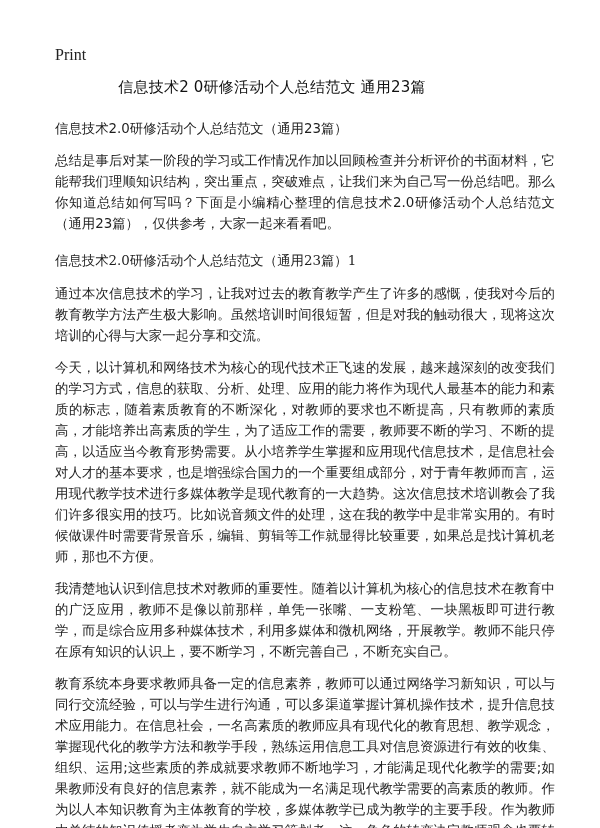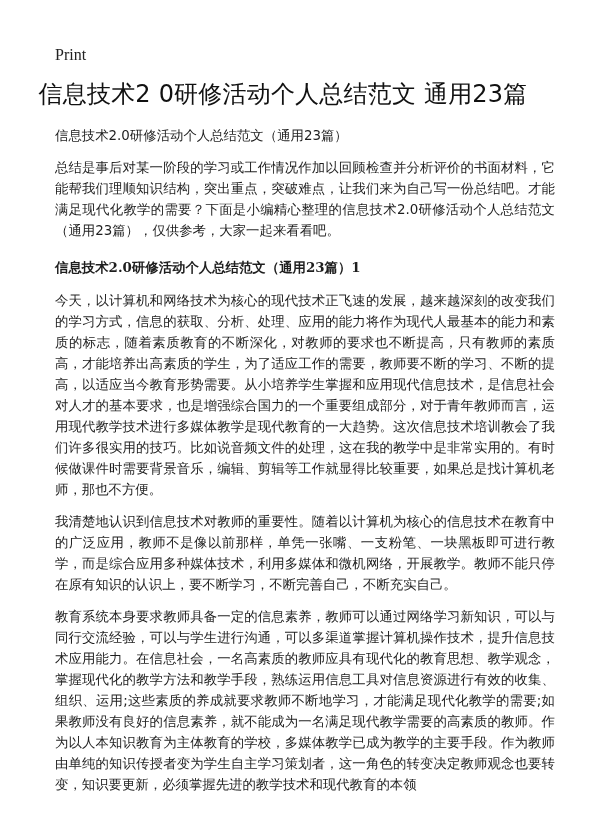--- a/index.html
+++ b/index.html
@@ -1,30 +1,31 @@
 <!DOCTYPE html>
 <html><head>
   <meta charset="utf-8">
   <style>
     html, body { margin: 0; padding: 0; background: #ffffff; }
     body { width: 600px; height: 828px; overflow: hidden; position: relative; color: #1a1a1a; }
     .print { position: absolute; left: 55px; top: 46px; font-family: "Liberation Serif", serif; font-size: 16px; color: #222; }
-    .title { position: absolute; left: 15px; width: 536px; top: 78px; text-align: center; font-family: "DejaVu Sans", sans-serif; font-size: 24px; color: #111; letter-spacing: 0.2px; }
+    .title { position: absolute; left: 4px; width: 536px; top: 78px; text-align: center; font-family: "DejaVu Sans", sans-serif; font-size: 15px; color: #111; letter-spacing: 0.2px; }
     .content { position: absolute; left: 55px; top: 118px; width: 500px; font-family: "DejaVu Sans", sans-serif; font-size: 13.4px; line-height: 21px; color: #1e1e1e; }
     .content p { margin: 0 0 11px 0; text-align: justify; }
-    .content .subtitle { margin-bottom: 11px; margin-top: 7px; }
-    .content .section-heading { font-family: "DejaVu Serif", serif; font-weight: bold; margin: 16px 0 12px 0; font-size: 13.4px; }
+    .content .subtitle { margin-bottom: 11px; }
+    .content .section-heading { font-family: "DejaVu Serif", serif; font-weight: normal; margin: 16px 0 12px 0; font-size: 13.4px; }
   </style>
 </head>
 <body>
 
 <div class="print">Print</div>
 
 <div class="title">信息技术2  0研修活动个人总结范文  通用23篇</div>
 
 <div class="content">
   <p class="subtitle">信息技术2.0研修活动个人总结范文（通用23篇）</p>
-  <p>总结是事后对某一阶段的学习或工作情况作加以回顾检查并分析评价的书面材料，它能帮我们理顺知识结构，突出重点，突破难点，让我们来为自己写一份总结吧。才能满足现代化教学的需要？下面是小编精心整理的信息技术2.0研修活动个人总结范文（通用23篇），仅供参考，大家一起来看看吧。</p>
+  <p>总结是事后对某一阶段的学习或工作情况作加以回顾检查并分析评价的书面材料，它能帮我们理顺知识结构，突出重点，突破难点，让我们来为自己写一份总结吧。那么你知道总结如何写吗？下面是小编精心整理的信息技术2.0研修活动个人总结范文（通用23篇），仅供参考，大家一起来看看吧。</p>
   <p class="section-heading">信息技术2.0研修活动个人总结范文（通用23篇）1</p>
+  <p>通过本次信息技术的学习，让我对过去的教育教学产生了许多的感慨，使我对今后的教育教学方法产生极大影响。虽然培训时间很短暂，但是对我的触动很大，现将这次培训的心得与大家一起分享和交流。</p>
   <p>今天，以计算机和网络技术为核心的现代技术正飞速的发展，越来越深刻的改变我们的学习方式，信息的获取、分析、处理、应用的能力将作为现代人最基本的能力和素质的标志，随着素质教育的不断深化，对教师的要求也不断提高，只有教师的素质高，才能培养出高素质的学生，为了适应工作的需要，教师要不断的学习、不断的提高，以适应当今教育形势需要。从小培养学生掌握和应用现代信息技术，是信息社会对人才的基本要求，也是增强综合国力的一个重要组成部分，对于青年教师而言，运用现代教学技术进行多媒体教学是现代教育的一大趋势。这次信息技术培训教会了我们许多很实用的技巧。比如说音频文件的处理，这在我的教学中是非常实用的。有时候做课件时需要背景音乐，编辑、剪辑等工作就显得比较重要，如果总是找计算机老师，那也不方便。</p>
   <p>我清楚地认识到信息技术对教师的重要性。随着以计算机为核心的信息技术在教育中的广泛应用，教师不是像以前那样，单凭一张嘴、一支粉笔、一块黑板即可进行教学，而是综合应用多种媒体技术，利用多媒体和微机网络，开展教学。教师不能只停在原有知识的认识上，要不断学习，不断完善自己，不断充实自己。</p>
   <p>教育系统本身要求教师具备一定的信息素养，教师可以通过网络学习新知识，可以与同行交流经验，可以与学生进行沟通，可以多渠道掌握计算机操作技术，提升信息技术应用能力。在信息社会，一名高素质的教师应具有现代化的教育思想、教学观念，掌握现代化的教学方法和教学手段，熟练运用信息工具对信息资源进行有效的收集、组织、运用;这些素质的养成就要求教师不断地学习，才能满足现代化教学的需要;如果教师没有良好的信息素养，就不能成为一名满足现代教学需要的高素质的教师。作为以人本知识教育为主体教育的学校，多媒体教学已成为教学的主要手段。作为教师由单纯的知识传授者变为学生自主学习策划者，这一角色的转变决定教师观念也要转变，知识要更新，必须掌握先进的教学技术和现代教育的本领</p>
 </div>
 
 </body></html>

